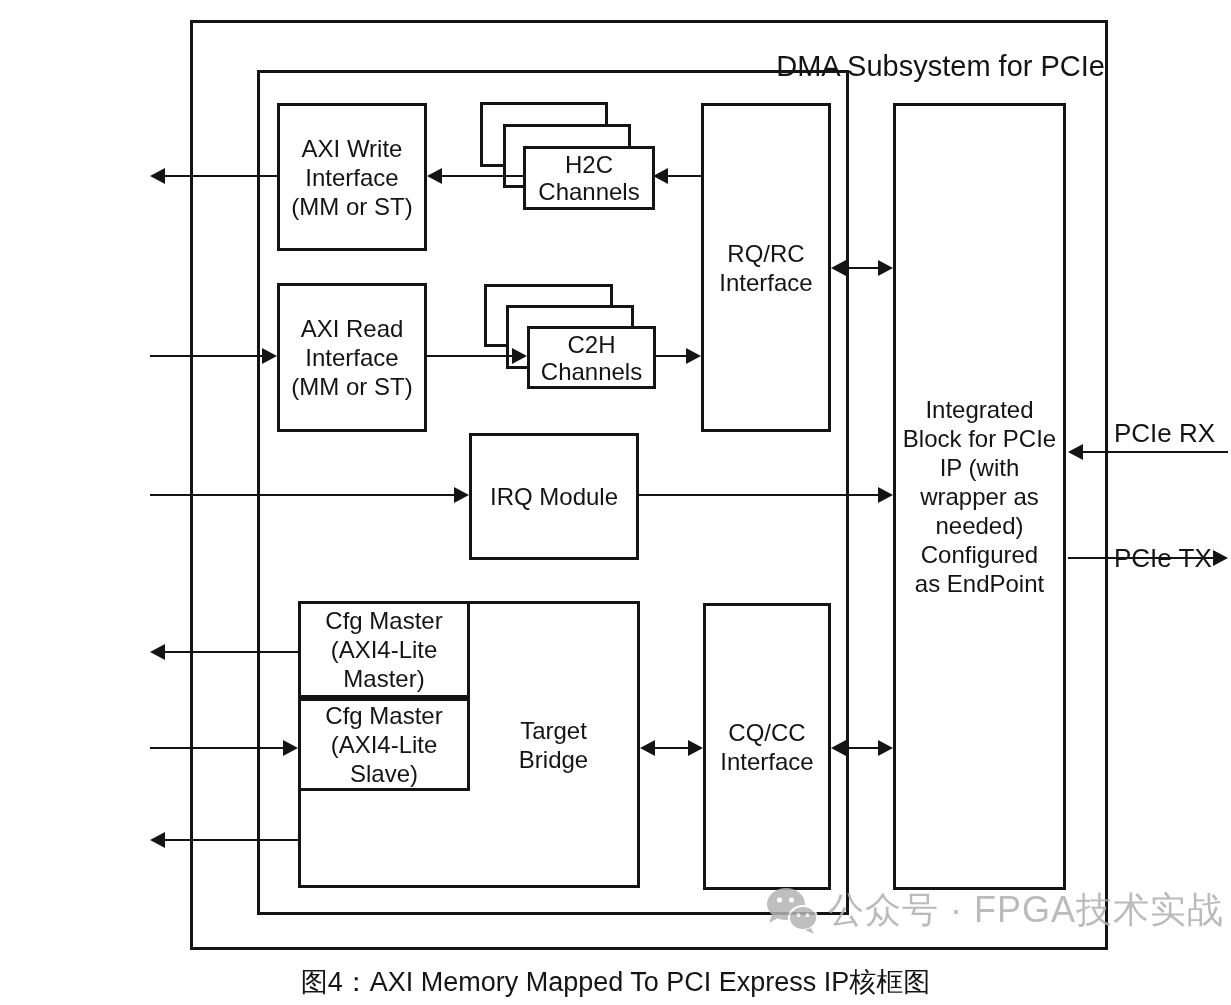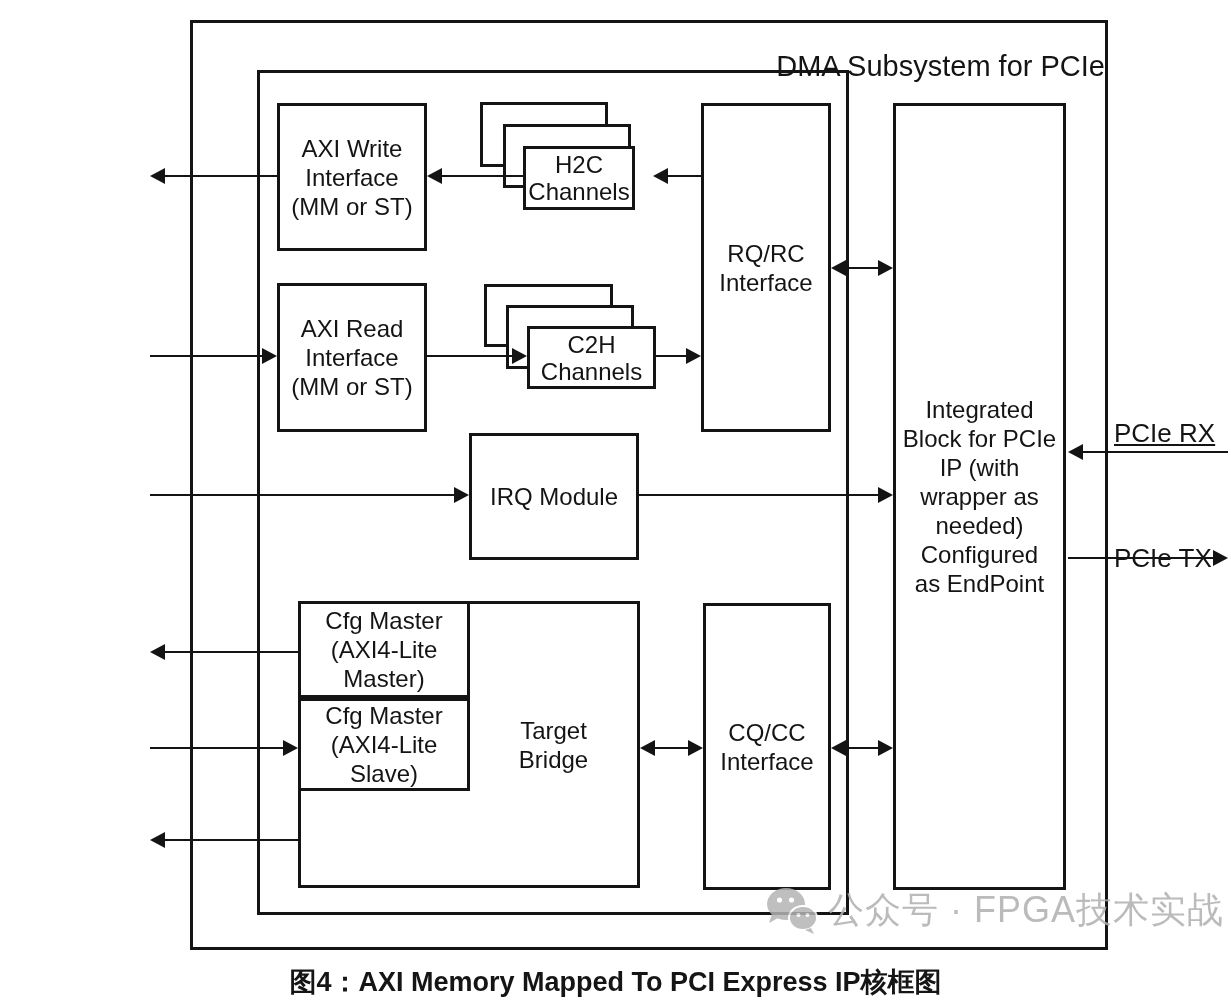--- a/index.html
+++ b/index.html
@@ -22,21 +22,21 @@
   }
   .portlabel{ position:absolute; font-size:26px; line-height:28px; }
   .arrow{ position:absolute; inset:0; pointer-events:none; }
   .arrow i{ display:block; position:absolute; }
   .ln{ height:2px; background:var(--ink); }
   .ah{ width:0; height:0; border-top:8px solid transparent; border-bottom:8px solid transparent; }
   .ah.l{ border-right:15px solid var(--ink); }
   .ah.r{ border-left:15px solid var(--ink); }
   .caption{
     position:absolute; left:0; top:966px; width:100%; text-align:center;
-    font-size:27px; line-height:32px; font-weight:700; color:#151515;
+    font-size:27px; line-height:32px; font-weight:400; color:#151515;
   }
   .watermark{
     position:absolute; left:762px; top:884px; display:flex; align-items:center; gap:8px;
     color:var(--wm); opacity:.85;text-align:center;
   }
   .watermark .wm-text{ font-size:36px; line-height:52px; letter-spacing:1px; }
 </style>
 </head>
 <body>
 
@@ -52,21 +52,21 @@
   <div class="block" style="left:277px; top:103px; width:150px; height:148px;">AXI Write
 Interface
 (MM or ST)</div>
 
   <div class="block" style="left:277px; top:283px; width:150px; height:149px;">AXI Read
 Interface
 (MM or ST)</div>
 
   <div class="stackbox" style="left:480px; top:102px; width:128px; height:65px;"></div>
   <div class="stackbox" style="left:503px; top:124px; width:128px; height:64px;"></div>
-  <div class="block" style="left:523px; top:146px; width:112px; height:64px; line-height:27px;">H2C
+  <div class="block" style="left:523px; top:146px; width:132px; height:64px; line-height:27px;">H2C
 Channels</div>
 
   <div class="stackbox" style="left:484px; top:284px; width:129px; height:63px;"></div>
   <div class="stackbox" style="left:506px; top:305px; width:128px; height:64px;"></div>
   <div class="block" style="left:527px; top:326px; width:129px; height:63px; line-height:27px;">C2H
 Channels</div>
 
   <div class="block" style="left:701px; top:103px; width:130px; height:329px;">RQ/RC
 Interface</div>
 
@@ -86,21 +86,21 @@
 Interface</div>
 
   <div class="block" style="left:893px; top:103px; width:173px; height:787px;">Integrated
 Block for PCIe
 IP (with
 wrapper as
 needed)
 Configured
 as EndPoint</div>
 
-  <div class="portlabel" style="left:1114px; top:419px;text-decoration:underline;">PCIe RX</div>
+  <div class="portlabel" style="left:1114px; top:419px;">PCIe RX</div>
   <div class="portlabel" style="left:1114px; top:524px;margin-top:20px;">PCIe TX</div>
 
   <div class="arrow">
     <i class="ah l" style="left:150px; top:168px;"></i>
       <i class="ln" style="left:164px; top:175px; width:113px;"></i>
   </div>
   <div class="arrow">
     <i class="ah l" style="left:427px; top:168px;"></i>
       <i class="ln" style="left:441px; top:175px; width:82px;"></i>
   </div>

